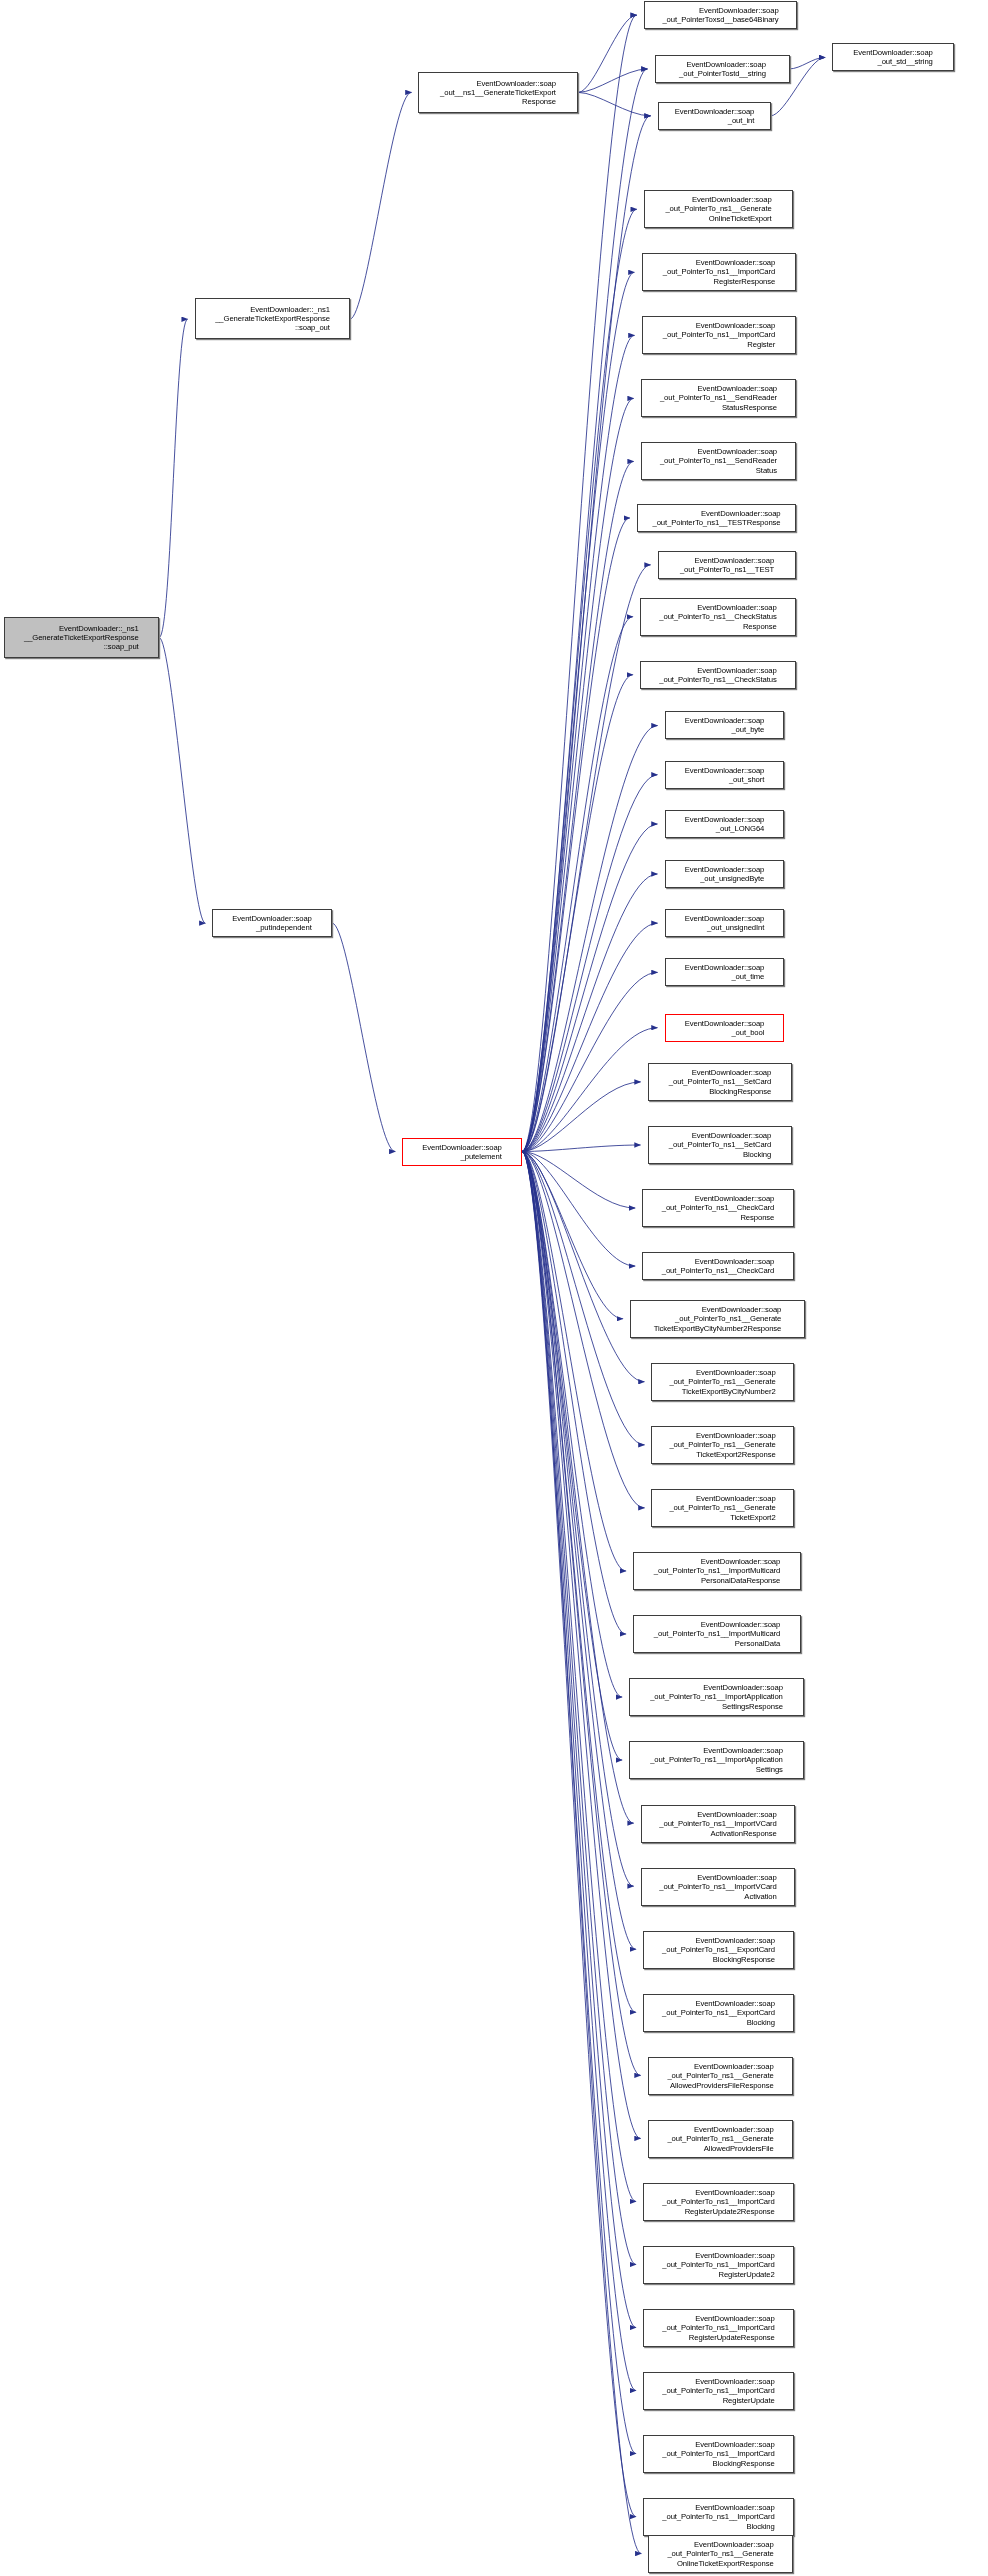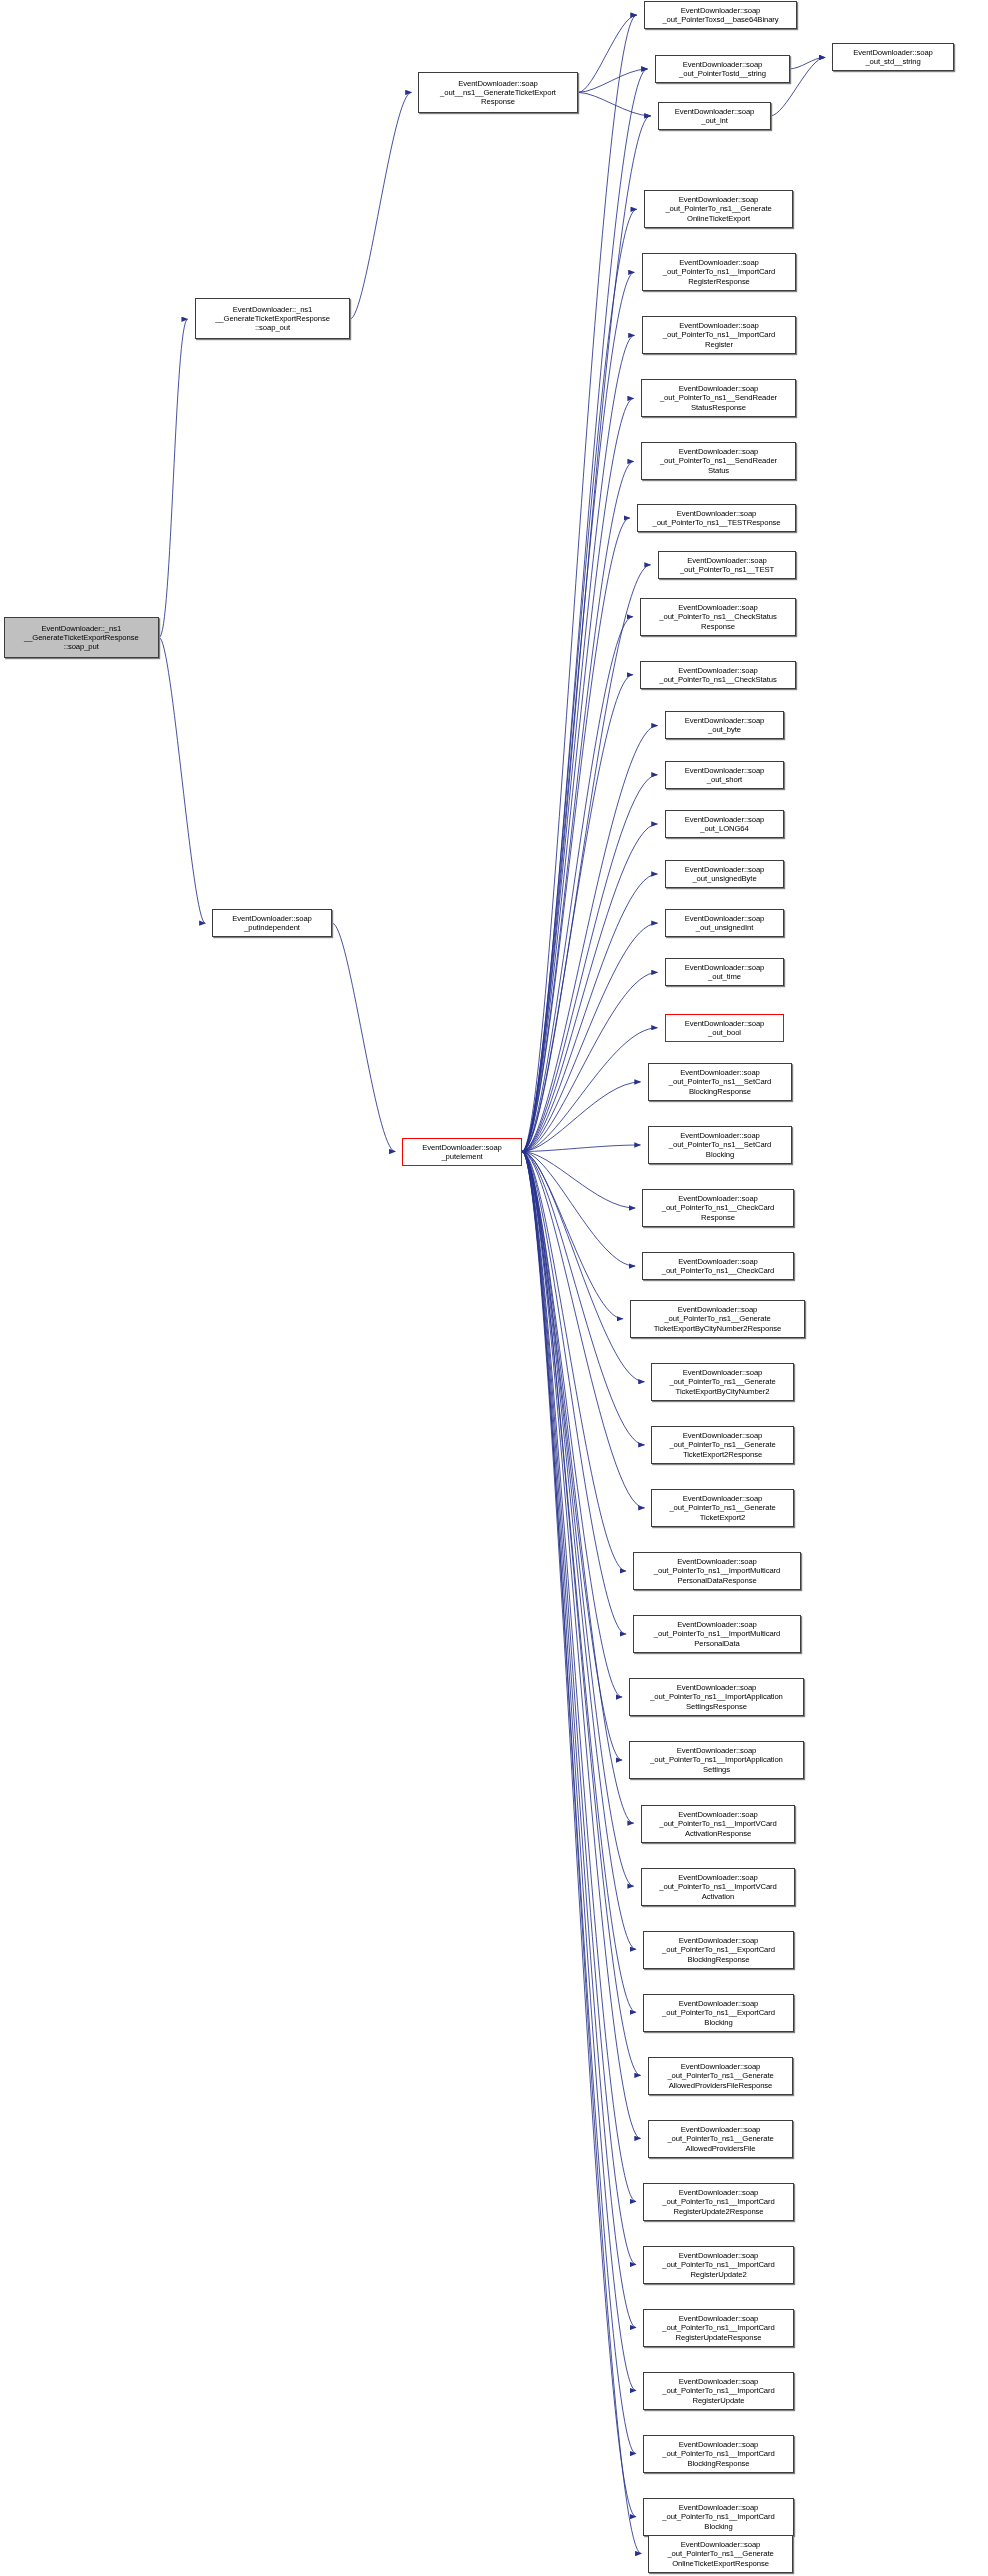--- a/index.html
+++ b/index.html
@@ -16,21 +16,21 @@
     align-items:center;
     justify-content:center;
     text-align:center;
     line-height:1.18;
     color:#000000;
     letter-spacing:-0.1px;
     box-shadow:1.2px 1.2px 0 0 #808080;
     overflow:hidden;
     padding:0 1.5px;
   }
-  .node .lbl{display:block;white-space:pre-line;}
+  .node .lbl{display:block;white-space:pre-line;text-align:right;}
   .node.root{background:#c0c0c0;border-color:#3d3d3d;}
   .node.hl{border:1.2px solid #ff0000;box-shadow:none;}
   .fs10{font-size:7.7px;}
 </style>
 </head>
 <body>
 
 <div id="graph">
   <svg id="edges" xmlns="http://www.w3.org/2000/svg" viewBox="0 0 1285 3349" width="988" height="2576">
     <defs>

